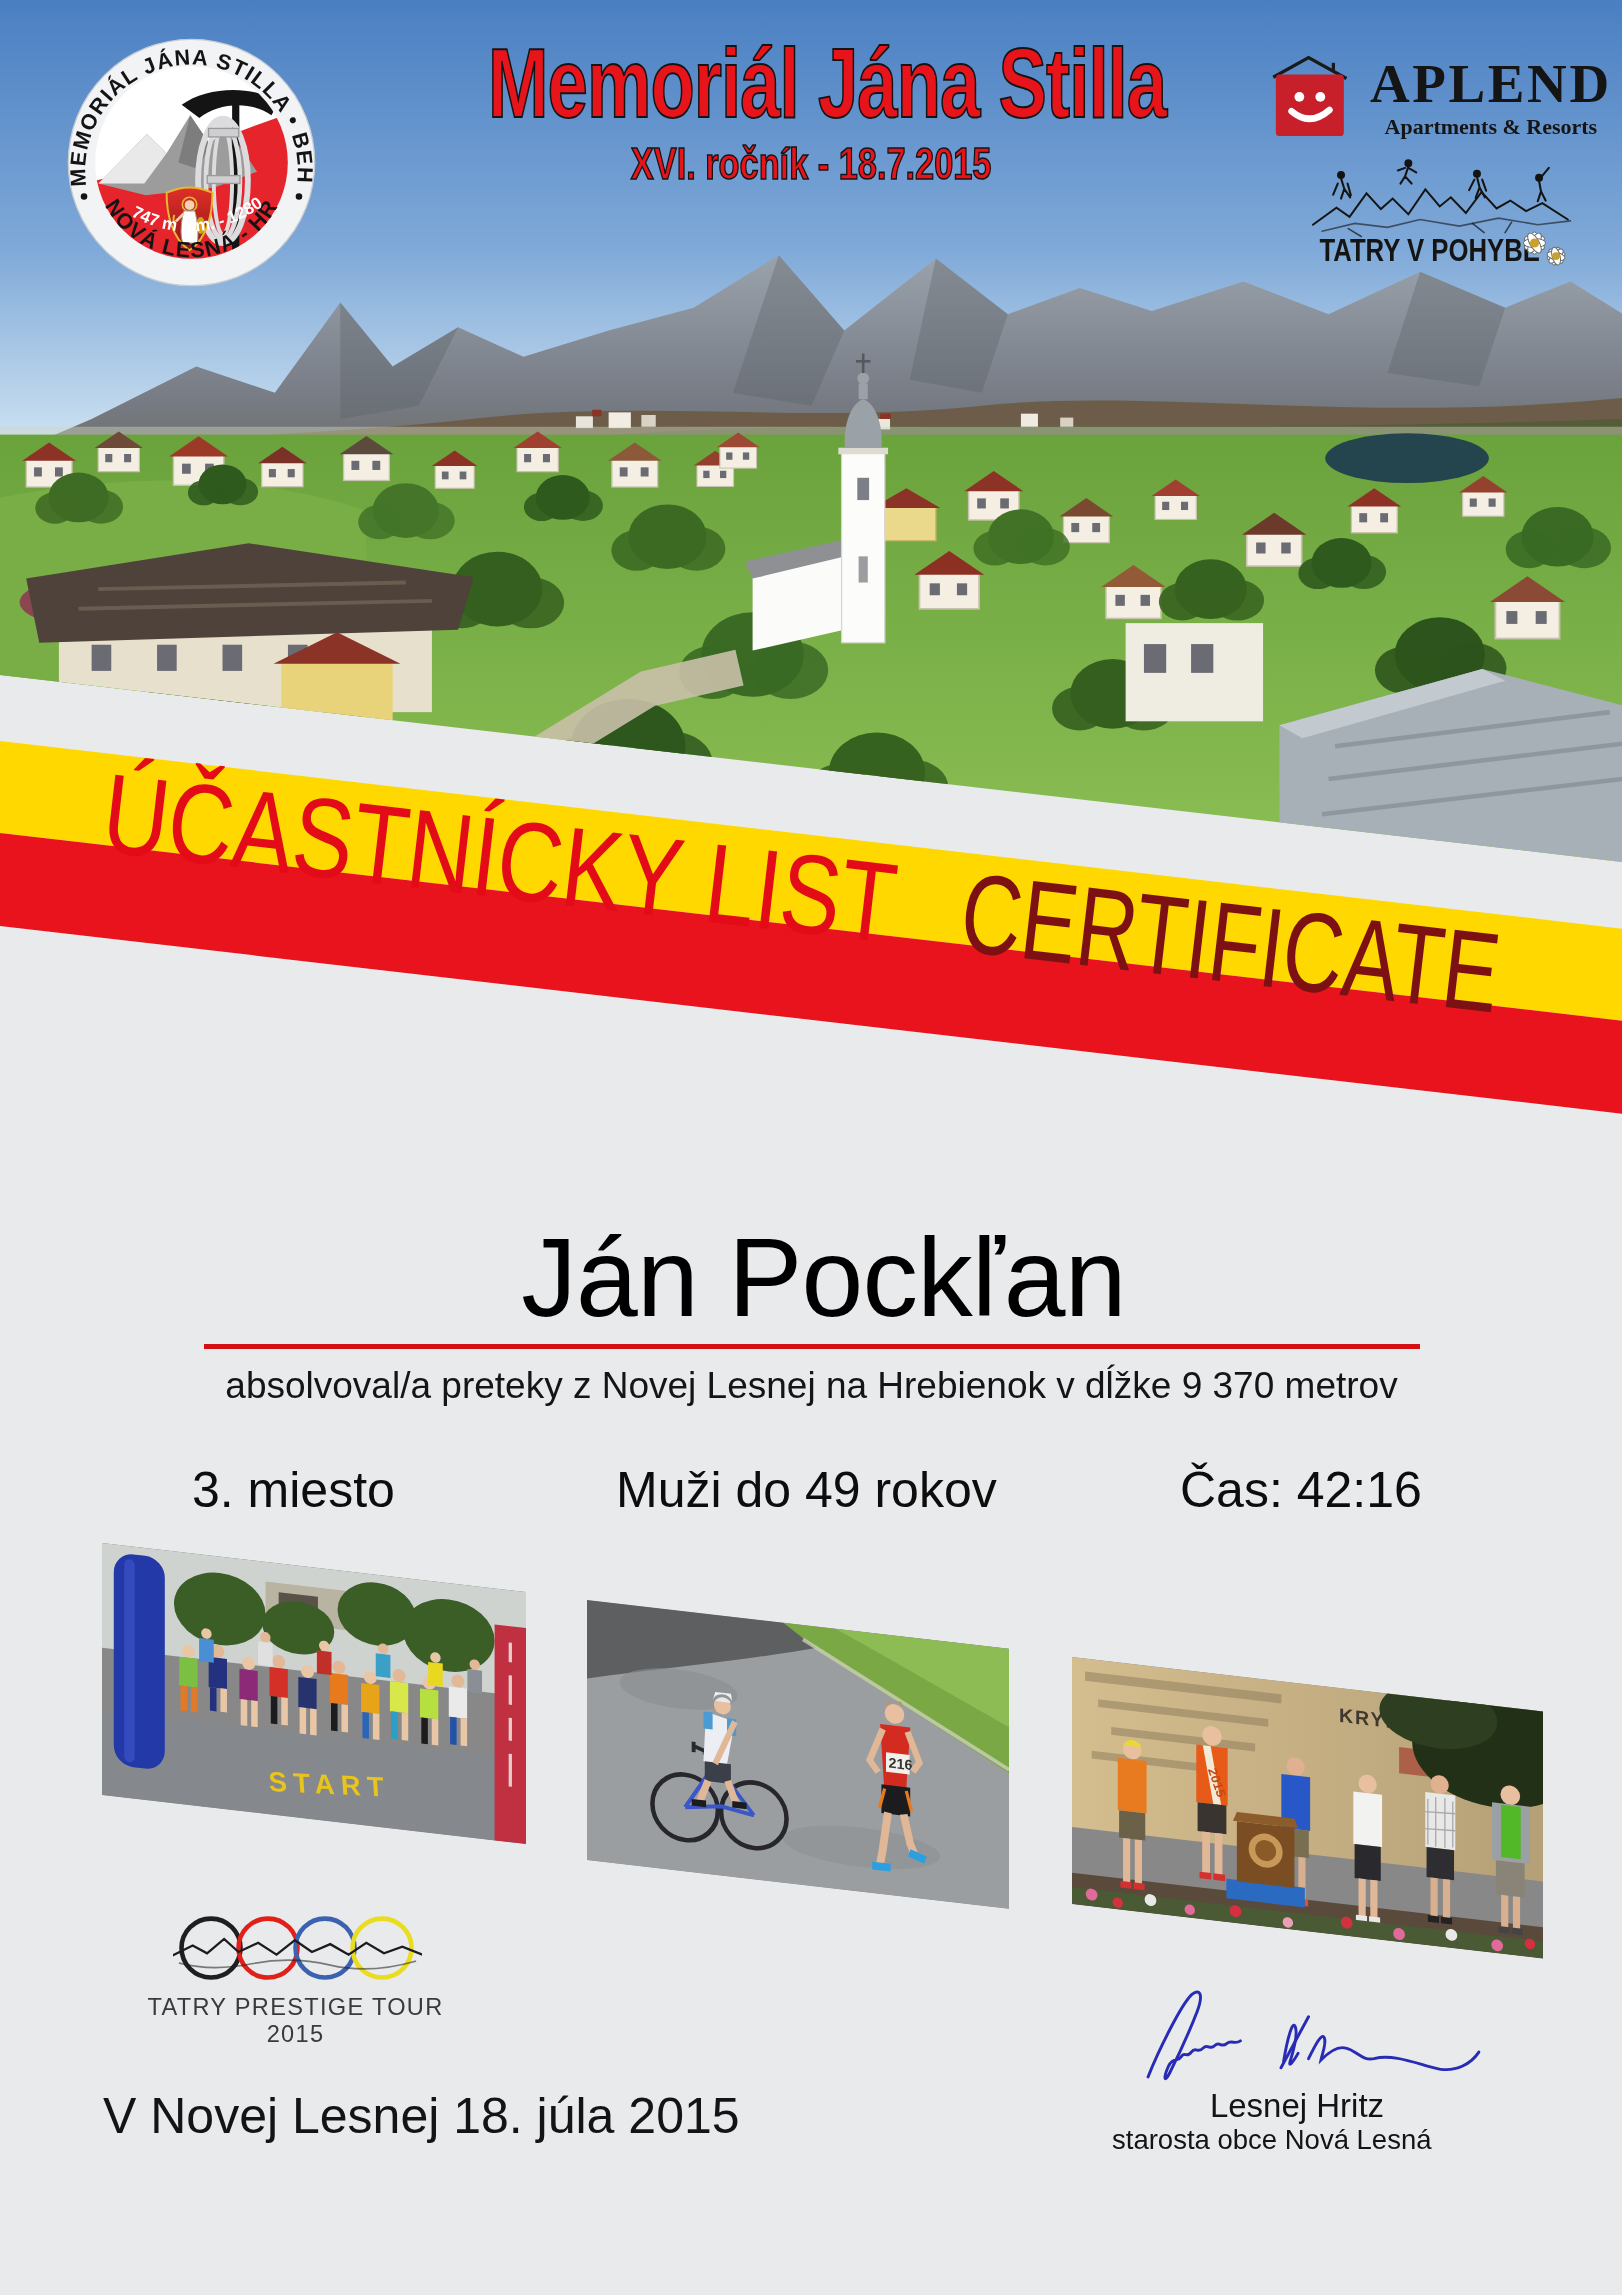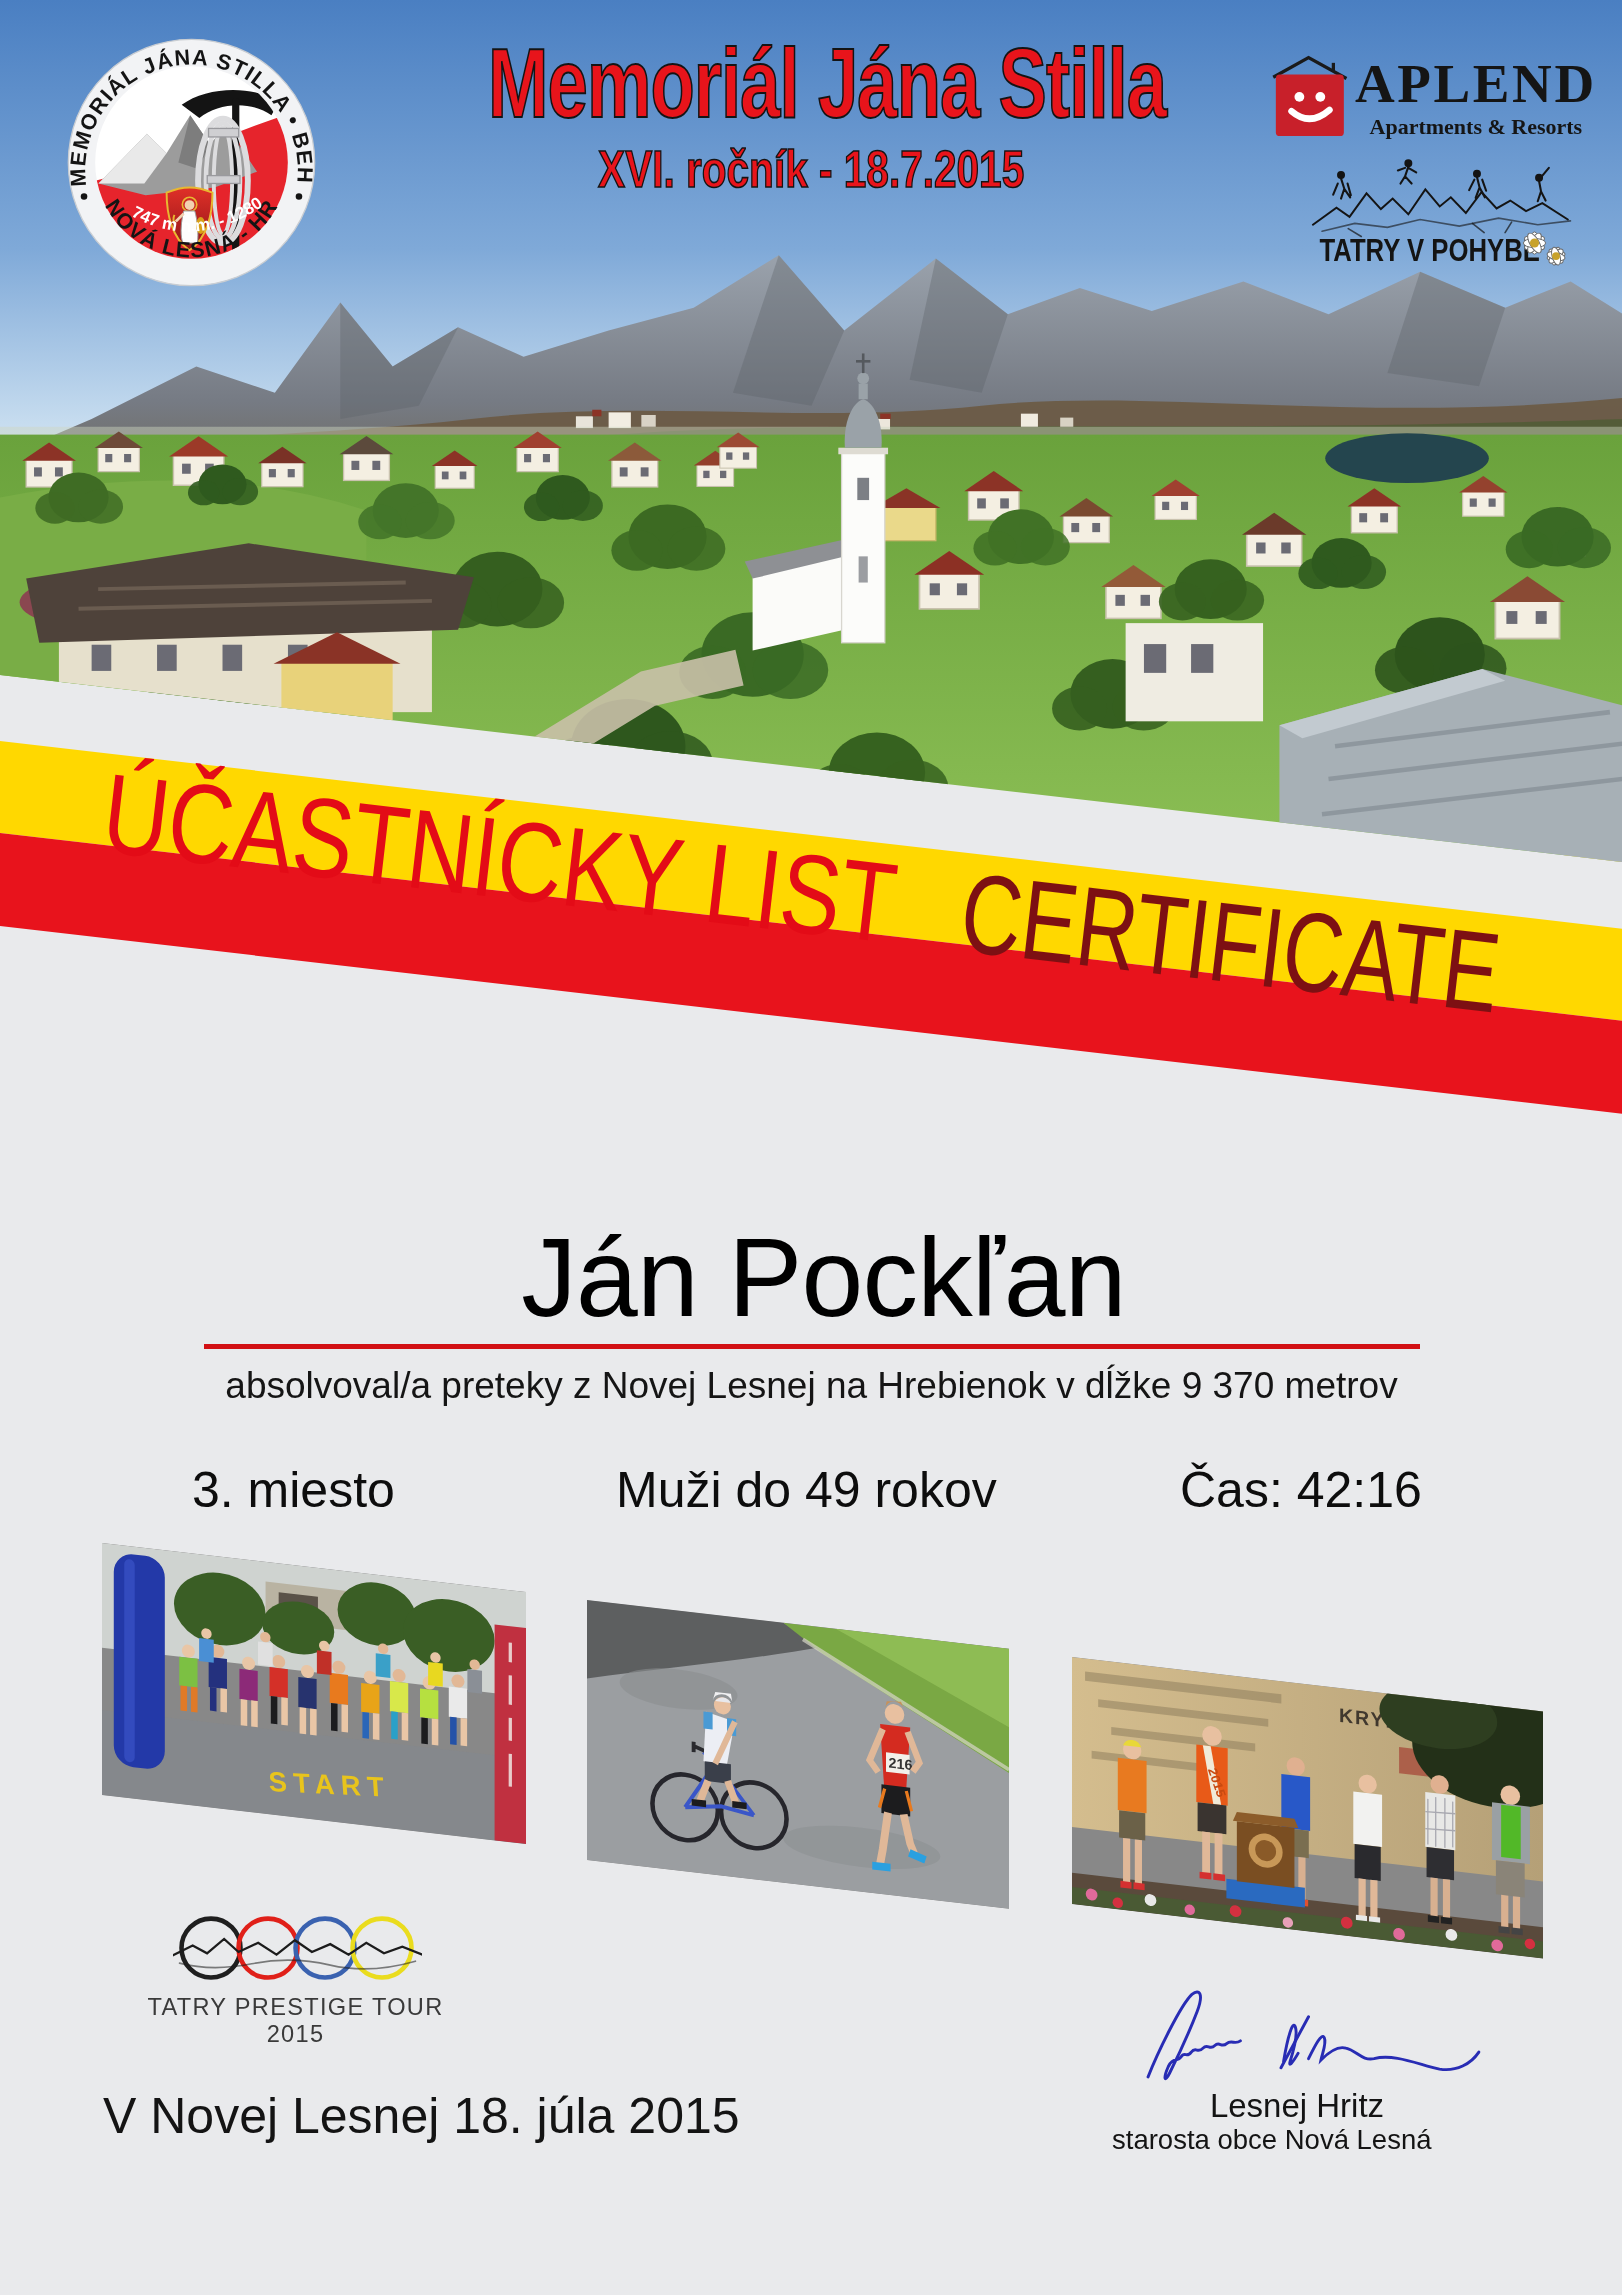--- a/index.html
+++ b/index.html
@@ -10,25 +10,25 @@
         clip-path:polygon(0 0,1623px 0,1623px 862px,0 675px);}
   .hero svg{display:block;width:100%;height:100%;}
   
   .badge{position:absolute;left:67px;top:38px;width:249px;height:249px;}
   
   .title{position:absolute;left:16px;top:34px;width:1623px;text-align:center;
          font-weight:bold;font-size:98px;line-height:1.0;color:#e8141b;
          -webkit-text-stroke:2px #141414;letter-spacing:-1.3px;}
   .title>span{display:inline-block;transform:scaleX(.74);transform-origin:center;}
   .subtitle{position:absolute;left:0;top:139px;width:1623px;text-align:center;
-         font-weight:bold;font-size:52px;color:#e8141b;-webkit-text-stroke:1.6px #141414;}
+         font-weight:bold;font-size:44px;color:#e8141b;-webkit-text-stroke:1.6px #141414;}
   .subtitle>span{display:inline-block;transform:scaleX(.78);transform-origin:center;}
   
   .aplend{position:absolute;left:1268px;top:55px;display:flex;align-items:flex-start;}
-  .aplend-txt{margin-left:2px;font-family:"Liberation Serif",serif;color:#151515;}
+  .aplend-txt{margin-left:17px;font-family:"Liberation Serif",serif;color:#151515;}
   .aplend-name{font-size:55px;font-weight:bold;letter-spacing:2.6px;line-height:1.05;}
   .aplend-tag{font-size:22px;font-weight:bold;text-align:center;margin-top:1.3px;}
   .tatry{position:absolute;left:1309px;top:145px;width:268px;height:131px;}
   
   .band{position:absolute;left:0;width:1623px;transform:skewY(6.6deg);transform-origin:top left;}
   .band.yellow{top:741px;height:92px;background:#ffd800;}
   .band.red{top:833px;height:93px;background:#e8131c;}
   .band-text{position:absolute;left:111px;top:751px;width:1404px;height:124px;
              transform:rotate(6.6deg);transform-origin:left top;font-size:113px;line-height:124px;}
   .band-text .l{position:absolute;left:0;top:0;color:#e30b17;transform:scaleX(.80);transform-origin:left center;white-space:nowrap;}

